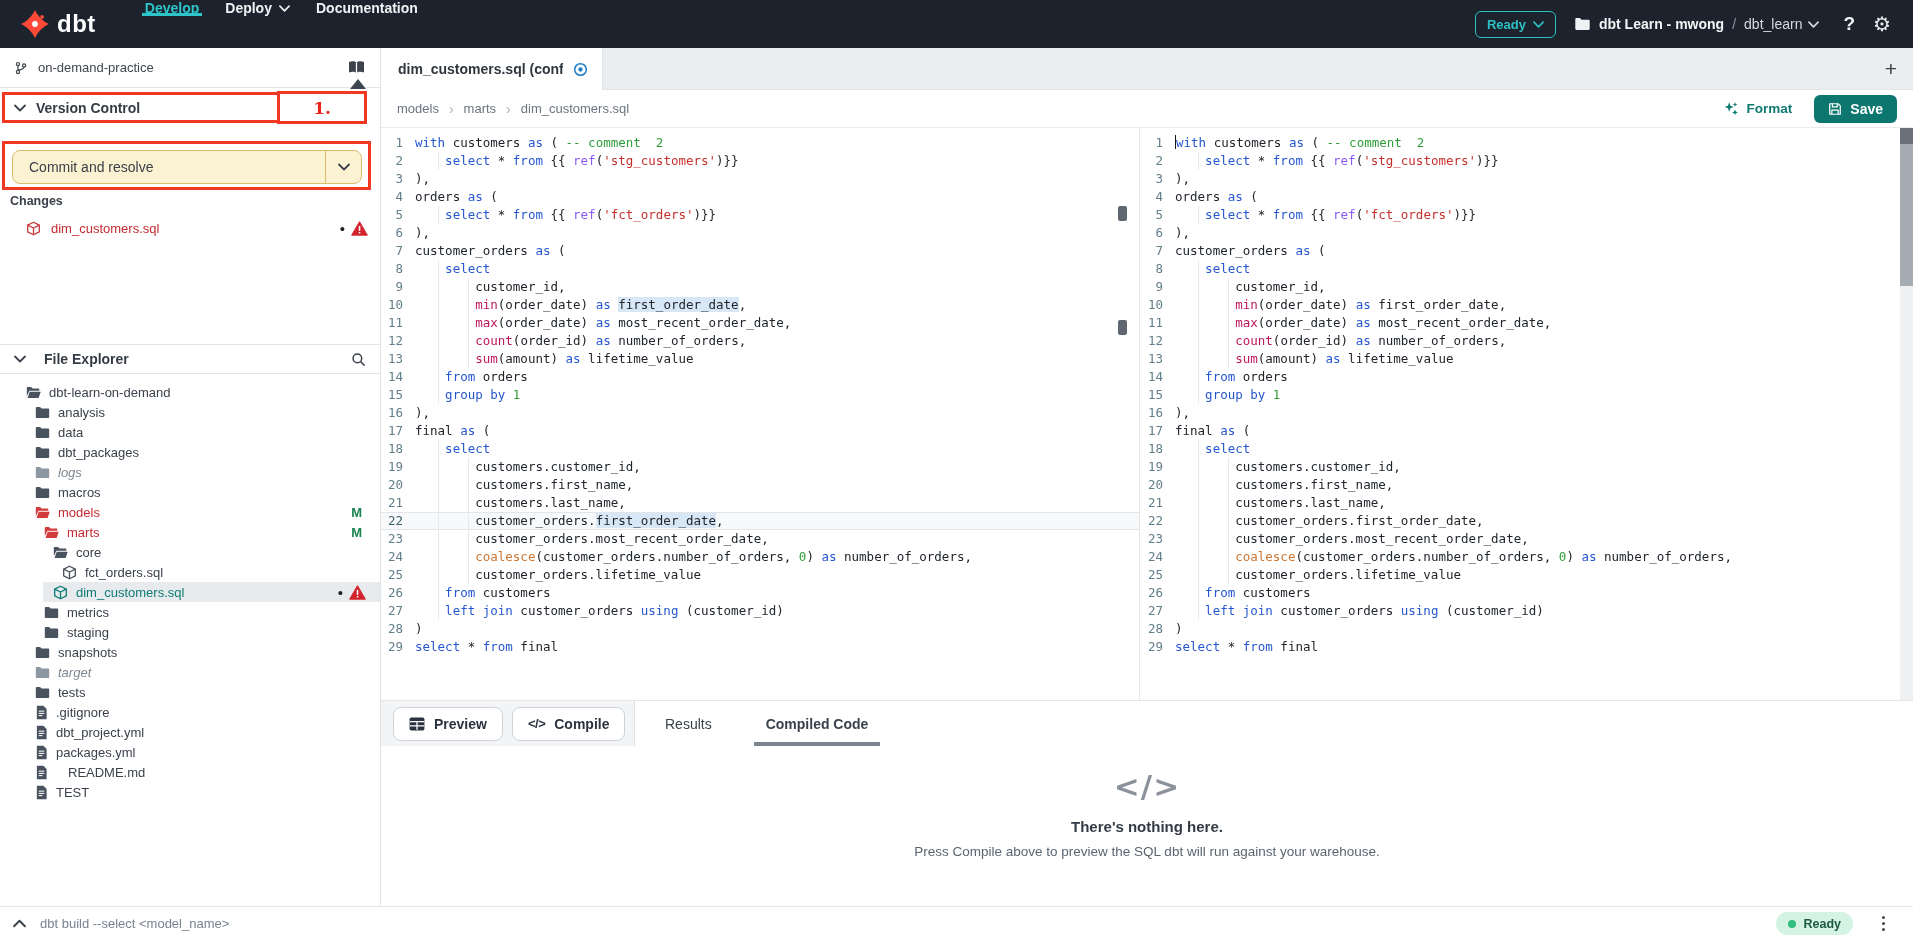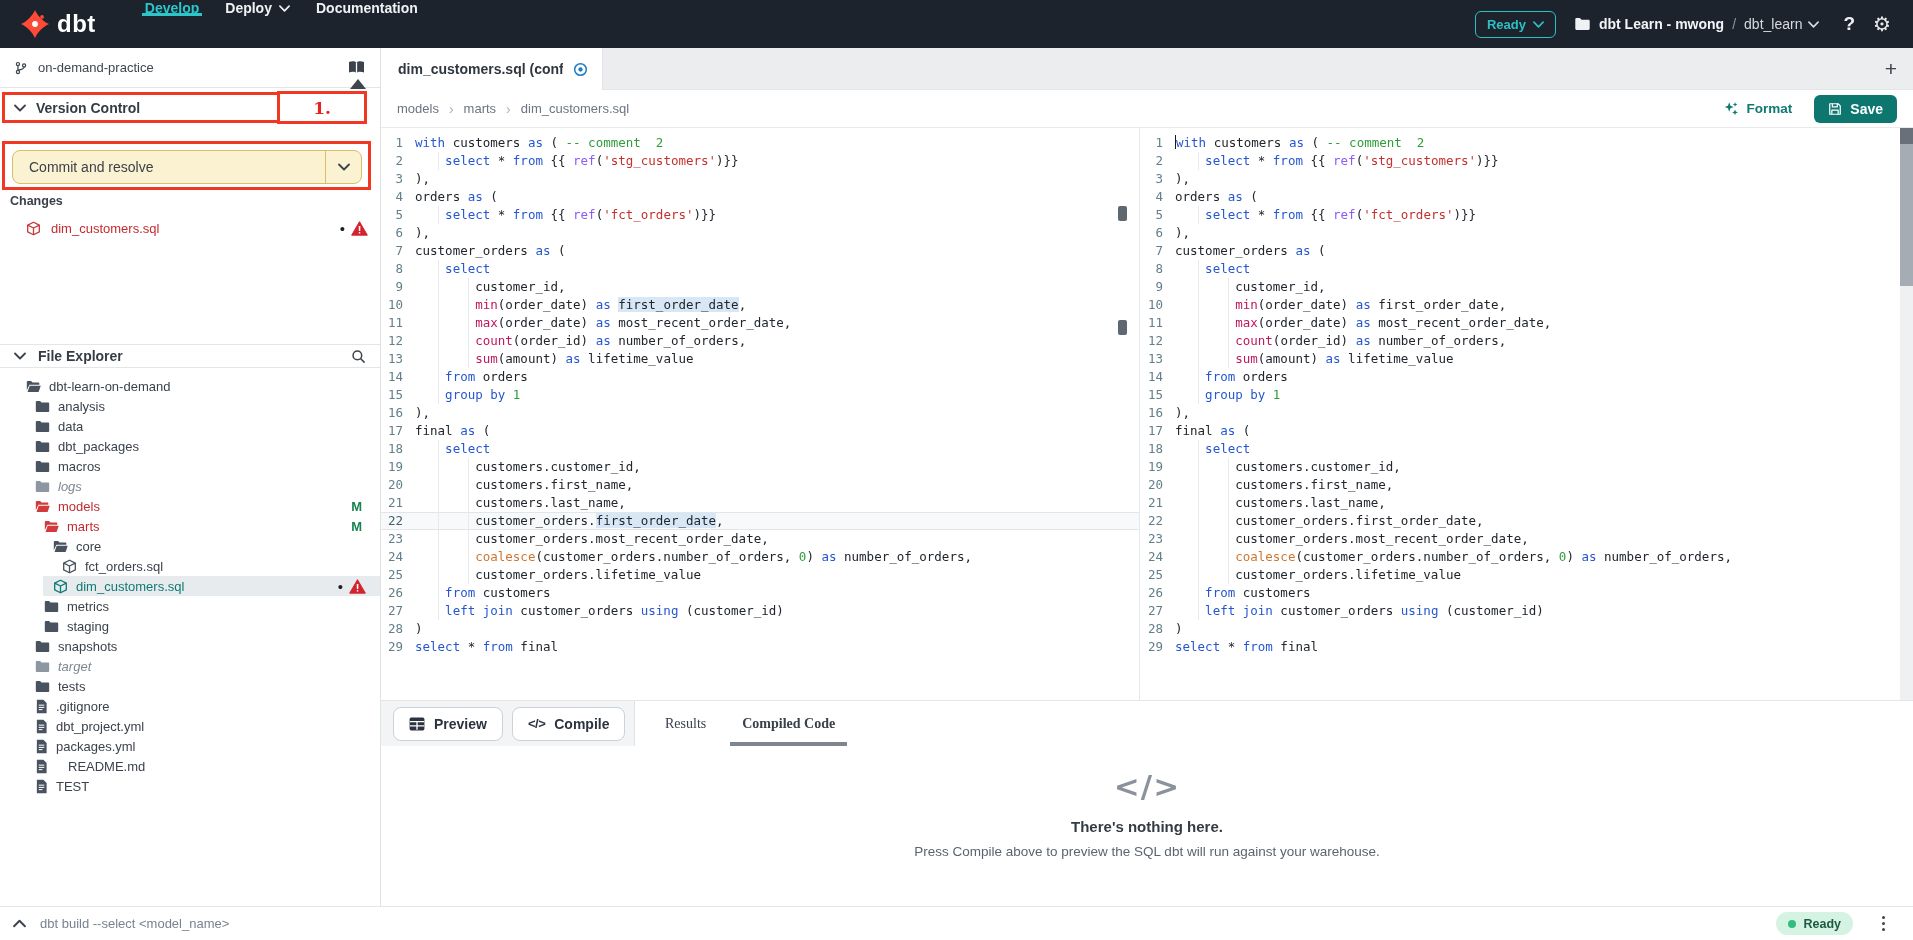--- a/index.html
+++ b/index.html
@@ -38,22 +38,22 @@
     color:#363c45; font-size:14px; font-weight:700; }
   .chev-dark { color:#3c434d; display:inline-flex; }
   .commit-wrap { margin:22px 18px 6px 12px; height:34px; display:flex; background:#fbf2d1;
     border:1px solid #dcbd6d; border-radius:8px; overflow:hidden; cursor:pointer; }
   .commit-label { flex:1; display:flex; align-items:center; padding-left:16px; color:#3b414b; font-size:14px; }
   .commit-caret { width:36px; border-left:1px solid #dcbd6d; display:flex; align-items:center;
     justify-content:center; color:#3b414b; }
   .changes-label { margin:4px 0 0 10px; height:18px; color:#3a414a; font-size:12.5px; font-weight:700; }
   .changes-list { margin-top:4px; }
   .spacer { height:104px; }
-  .fe-head { height:24px; border-top:1px solid #e3e6e9; border-bottom:1px solid #e3e6e9;
-    display:flex; align-items:center; gap:12px; padding:0 14px; color:#363c45; font-size:14px; font-weight:700; }
+  .fe-head { height:30px; border-top:1px solid #e3e6e9; border-bottom:1px solid #e3e6e9;
+    display:flex; align-items:center; gap:18px; padding:0 14px; color:#363c45; font-size:14px; font-weight:700; }
   .fe-head .search { margin-left:auto; }
   .tree { padding-top:8px; overflow:hidden; flex:1; }
   .trow { height:20px; display:flex; align-items:center; gap:8px; font-size:13px; color:#3b424c;
     padding-right:14px; cursor:pointer; }
   .trow.selected { background:linear-gradient(to right, transparent 43px, #e7ebee 43px); }
   .trow .lbl.red { color:#c42a31; } .trow .lbl.teal { color:#0e7a74; }
   .trow .lbl.muted { color:#7d8791; font-style:italic; }
   .trow .badge { margin-left:auto; color:#17834f; font-weight:700; font-size:13px; padding-right:4px; }
   .trow .marks, .chrow .marks { margin-left:auto; display:flex; align-items:center; gap:6px; }
   .dot { color:#1c2126; font-size:15px; line-height:1; }
@@ -115,21 +115,21 @@
   .vscroll .thumb { position:absolute; top:16px; left:0; right:0; height:142px; background:#a5acb4; }
 
   
   .actionbar { height:46px; border-top:1px solid #e4e7ea; display:flex; align-items:stretch; position:relative; background:#fff; }
   .ab-left { width:254px; background:#f2f4f5; border-right:1px solid #dfe3e6; display:flex;
     align-items:center; gap:9px; padding-left:12px; }
   .ab-btn { height:34px; background:#fff; border:1px solid #ccd2d8; border-radius:8px; display:flex;
     align-items:center; gap:9px; padding:0 15px; font-size:14px; font-weight:600; color:#2c3340;
     font-family:inherit; cursor:pointer; }
   .code-glyph { font-weight:bold; color:#2b3440; font-size:13px; letter-spacing:-.5px; }
-  .ab-tabs { display:flex; align-items:center; gap:14px; padding-left:30px;font-family:Liberation Serif, serif; }
+  .ab-tabs { display:flex; align-items:center; gap:32px; padding-left:30px; }
   .rtab { font-size:14px; color:#39414b; position:relative; height:100%; display:flex; align-items:center; cursor:pointer; }
   .rtab.active { font-weight:600;margin-left:22px; }
   .rtab.active::after { content:""; position:absolute; left:-12px; right:-12px; bottom:0; height:4px; background:#7d858f; }
   .results { flex:1; background:#fff; display:flex; flex-direction:column; align-items:center; padding-top:22px; }
   .empty-icon { color:#8b929c; font-size:31px; font-weight:bold; letter-spacing:1px;
     font-family:"DejaVu Sans", sans-serif; }
   .empty-title { margin-top:14px; font-size:15px; font-weight:700; color:#333b45; }
   .empty-sub { margin-top:9px; font-size:13.5px; color:#5a6570; }
 
   
@@ -294,29 +294,29 @@
           <span class="lbl">data</span>
         </div>
         <div class="trow" style="padding-left: 35px;">
           <svg width="15" height="13" viewBox="0 0 16 14">
             <path d="M.8 2.2C.8 1.5 1.4 1 2 1h3.4l1.6 1.8H14c.7 0 1.2.5 1.2 1.2v7.8c0 .7-.5 1.2-1.2 1.2H2c-.6 0-1.2-.5-1.2-1.2V2.2z" fill="#49525f"></path>
           </svg>
           <span class="lbl">dbt_packages</span>
         </div>
         <div class="trow" style="padding-left: 35px;">
           <svg width="15" height="13" viewBox="0 0 16 14">
+            <path d="M.8 2.2C.8 1.5 1.4 1 2 1h3.4l1.6 1.8H14c.7 0 1.2.5 1.2 1.2v7.8c0 .7-.5 1.2-1.2 1.2H2c-.6 0-1.2-.5-1.2-1.2V2.2z" fill="#8d97a1"></path>
+          </svg>
+          <span class="lbl muted">logs</span>
+        </div>
+        <div class="trow" style="padding-left: 35px;">
+          <svg width="15" height="13" viewBox="0 0 16 14">
             <path d="M.8 2.2C.8 1.5 1.4 1 2 1h3.4l1.6 1.8H14c.7 0 1.2.5 1.2 1.2v7.8c0 .7-.5 1.2-1.2 1.2H2c-.6 0-1.2-.5-1.2-1.2V2.2z" fill="#49525f"></path>
           </svg>
           <span class="lbl">macros</span>
-        </div>
-        <div class="trow" style="padding-left: 35px;">
-          <svg width="15" height="13" viewBox="0 0 16 14">
-            <path d="M.8 2.2C.8 1.5 1.4 1 2 1h3.4l1.6 1.8H14c.7 0 1.2.5 1.2 1.2v7.8c0 .7-.5 1.2-1.2 1.2H2c-.6 0-1.2-.5-1.2-1.2V2.2z" fill="#8d97a1"></path>
-          </svg>
-          <span class="lbl muted">logs</span>
         </div>
         <div class="trow" style="padding-left: 35px;">
           <svg width="15" height="13" viewBox="0 0 16 14">
             <path d="M.8 2.2C.8 1.5 1.4 1 2 1h3.4L7 2.8h6.2c.7 0 1.1.5 1.1 1.2v1.2H3.6L.8 11V2.2z" fill="#d23b3c"></path>
             <path d="M3.9 6.2h11.9l-2.1 6.1c-.1.4-.5.7-1 .7H1.6L3.9 6.2z" fill="#d23b3c"></path>
           </svg>
           <span class="lbl red">models</span>
           <span class="badge">M</span>
         </div>
         <div class="trow" style="padding-left: 44px;">

